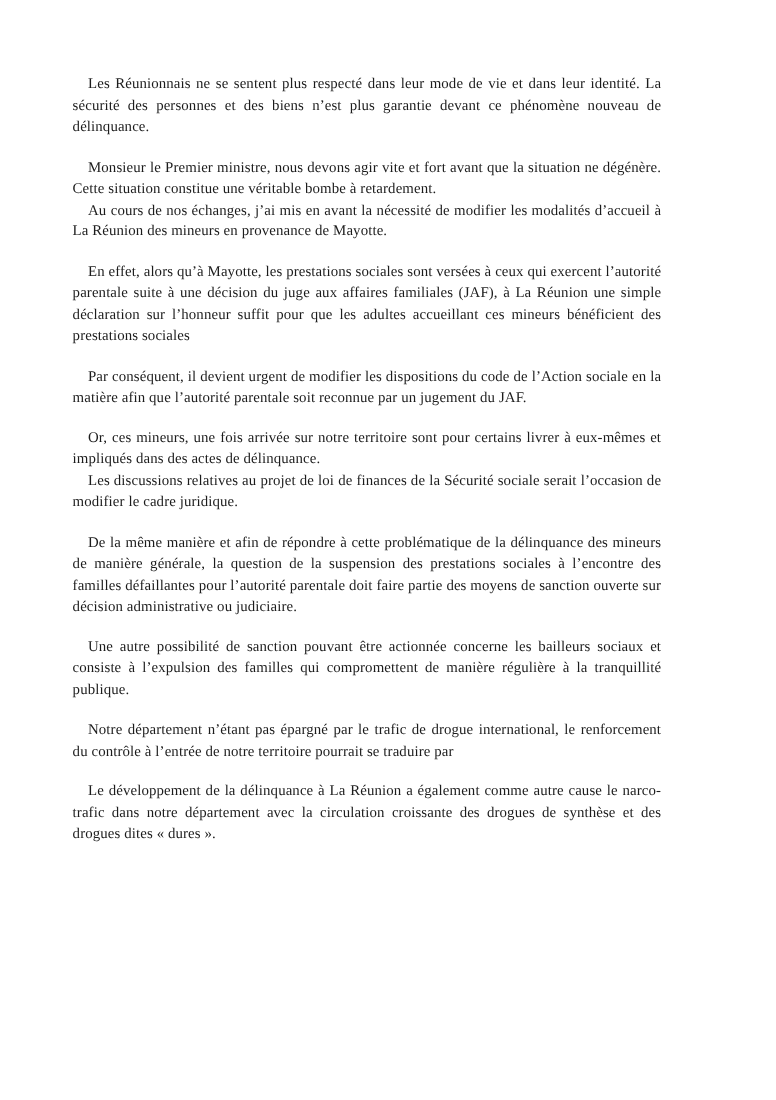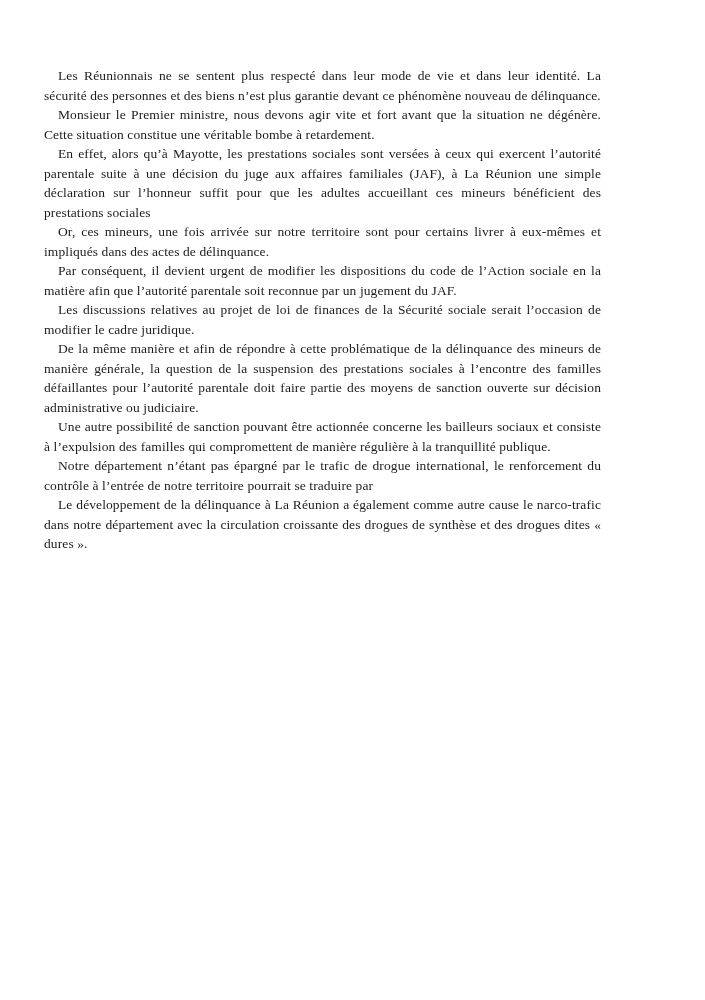--- a/index.html
+++ b/index.html
@@ -11,46 +11,48 @@
     width: 705px;
     height: 1000px;
     overflow: hidden;
     font-family: "Liberation Serif", "DejaVu Serif", serif;
   }
   .page {
     box-sizing: border-box;
     width: 705px;
     height: 1000px;
     background: #ffffff;
-    padding: 66px 104px 0 44px;
+    padding: 66px 104px 0 66px;
     color: #1c1c1c;
   }
   .page p {
     margin: 0;
     font-size: 13.5px;
     line-height: 19.5px;
     text-align: justify;
     text-indent: 14px;
     letter-spacing: 0.1px;
   }
   
   .page p.gap {
+    margin-top: 17px;
   }
   
   .page p.no-gap {
     margin-top: 0;
   }
 </style>
 </head>
 <body>
 
 <div class="page">
   <p>Les Réunionnais ne se sentent plus respecté dans leur mode de vie et dans leur identité. La sécurité des personnes et des biens n’est plus garantie devant ce phénomène nouveau de délinquance.</p>
   <p class="gap">Monsieur le Premier ministre, nous devons agir vite et fort avant que la situation ne dégénère. Cette situation constitue une véritable bombe à retardement.</p>
+  <p class="no-gap">Au cours de nos échanges, j’ai mis en avant la nécessité de modifier les modalités d’accueil à La Réunion des mineurs en provenance de Mayotte.</p>
   <p class="gap">En effet, alors qu’à Mayotte, les prestations sociales sont versées à ceux qui exercent l’autorité parentale suite à une décision du juge aux affaires familiales (JAF), à La Réunion une simple déclaration sur l’honneur suffit pour que les adultes accueillant ces mineurs bénéficient des prestations sociales</p>
+  <p class="gap">Par conséquent, il devient urgent de modifier les dispositions du code de l’Action sociale en la matière afin que l’autorité parentale soit reconnue par un jugement du JAF.</p>
   <p class="gap">Or, ces mineurs, une fois arrivée sur notre territoire sont pour certains livrer à eux-mêmes et impliqués dans des actes de délinquance.</p>
-  <p class="gap">Par conséquent, il devient urgent de modifier les dispositions du code de l’Action sociale en la matière afin que l’autorité parentale soit reconnue par un jugement du JAF.</p>
   <p class="no-gap">Les discussions relatives au projet de loi de finances de la Sécurité sociale serait l’occasion de modifier le cadre juridique.</p>
   <p class="gap">De la même manière et afin de répondre à cette problématique de la délinquance des mineurs de manière générale, la question de la suspension des prestations sociales à l’encontre des familles défaillantes pour l’autorité parentale doit faire partie des moyens de sanction ouverte sur décision administrative ou judiciaire.</p>
   <p class="gap">Une autre possibilité de sanction pouvant être actionnée concerne les bailleurs sociaux et consiste à l’expulsion des familles qui compromettent de manière régulière à la tranquillité publique.</p>
   <p class="gap">Notre département n’étant pas épargné par le trafic de drogue international, le renforcement du contrôle à l’entrée de notre territoire pourrait se traduire par</p>
   <p class="gap">Le développement de la délinquance à La Réunion a également comme autre cause le narco-trafic dans notre département avec la circulation croissante des drogues de synthèse et des drogues dites « dures ».</p>
 </div>
 
 </body></html>

